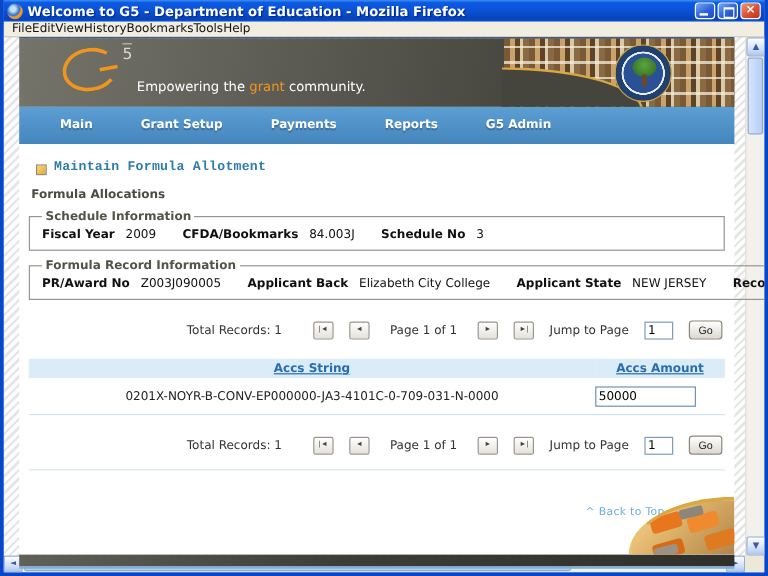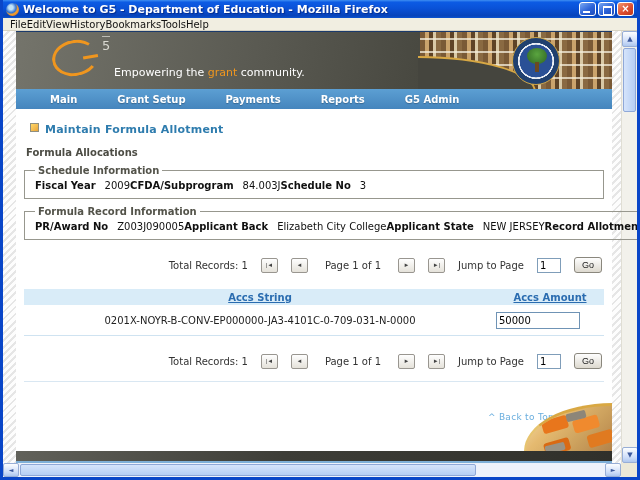--- a/index.html
+++ b/index.html
@@ -52,41 +52,41 @@
   .photo-cover { position:absolute; left:-2px; bottom:-2px; width:118px; height:36px; background:#45453e;
     border-radius:0 100% 0 0; border-top:2px solid #d8a844; border-right:2px solid #d8a844; }
   .seal { position:absolute; right:52px; top:5px; width:48px; height:48px; border-radius:50%;
     border:1px solid #c9a34a;
     background:radial-gradient(circle,#2a5096 0 50%,#e8ecf4 51% 55%,#20406f 56% 92%,#e8ecf4 93% 100%); }
   .seal::before { content:""; position:absolute; left:14px; top:10px; width:20px; height:16px; border-radius:50%;
     background:radial-gradient(circle at 50% 40%,#5aa53f,#2f6423); }
   .seal::after { content:""; position:absolute; left:22px; top:24px; width:4px; height:10px; background:#6b4a22; }
 
   
-  .navbar { height:20px; display:flex; align-items:center; padding-left:34px;
+  .navbar { height:31px; display:flex; align-items:center; padding-left:34px;
     background:linear-gradient(180deg,#5c9fd3,#4585bd); }
   .nav-item { color:#fff; font-weight:bold; font-size:10px; padding:0 26px 0 0; margin-right:14px; cursor:pointer;
     text-shadow:0 1px 1px rgba(0,0,0,.25); white-space:nowrap; }
 
   
   .content { position:relative; background:#fff; height:342px; color:#222; }
-  .heading-row { display:flex; align-items:flex-start; gap:6px; padding:14px 0 0 14px; }
+  .heading-row { display:flex; align-items:flex-end; gap:6px; padding:14px 0 0 14px;font-family:Liberation Mono, monospace; }
   .heading-icon { width:9px; height:9px; background:linear-gradient(135deg,#ffd86a,#e8a53c); border:1px solid #8f8f80; }
   .page-title { font-size:11px; font-weight:bold; color:#2e7cae; letter-spacing:.2px; }
   .section-label { padding:11px 0 0 10px; font-weight:bold; color:#4c4c44; }
 
   fieldset { margin:7px 8px 0 8px; border:1px solid #97978e; padding:1px 8px 7px; }
   legend { font-weight:bold; color:#53534a; padding:0 3px; margin-left:2px; }
-  .fields { display:flex; padding:3px 0 0 2px; flex-wrap:nowrap; }
+  .fields { display:flex; gap:22px; padding:3px 0 0 2px; flex-wrap:nowrap; }
   .field { display:flex; gap:9px; white-space:nowrap; }
   .flabel { font-weight:bold; color:#101010; }
   .fvalue { color:#101010; }
 
   .pagerow { display:flex; align-items:center; justify-content:flex-end; gap:13px; padding:17px 10px 0 0; color:#333; }
-  .pagerow .total { }
+  .pagerow .total { margin-right:13px; }
   .pagerow .pagelabel { margin:0 4px; }
   .pagerow .jumplabel { }
   .pgbtn { width:17px; height:15px; font-size:6px; line-height:12px; text-align:center; color:#444; cursor:pointer;
     background:linear-gradient(180deg,#fefefe,#e5e2da); border:1px solid #999690; border-radius:2px; padding:0; }
   .jump-input { width:24px; height:15px; border:1px solid #7f9db9; font-size:10px; padding:0 2px;
     font-family:"DejaVu Sans","Liberation Sans",sans-serif; }
   .go-btn { min-width:28px; height:16px; font-size:9px; color:#222; cursor:pointer; line-height:13px;
     background:linear-gradient(180deg,#fefefe,#ddd9cf); border:1px solid #8a877d; border-radius:3px; padding:0 4px; }
 
   .accs-table { width:580px; margin:16px 8px 0 8px; border-collapse:collapse; }
@@ -192,21 +192,21 @@
           <div class="section-label">Formula Allocations</div>
 
           <fieldset>
             <legend>Schedule Information</legend>
             <div class="fields">
               <span class="field">
                   <span class="flabel">Fiscal Year</span>
                   <span class="fvalue">2009</span>
                 </span>
               <span class="field">
-                  <span class="flabel">CFDA/Subprogram</span>
+                  <span class="flabel">CFDA/Bookmarks</span>
                   <span class="fvalue">84.003J</span>
                 </span>
               <span class="field">
                   <span class="flabel">Schedule No</span>
                   <span class="fvalue">3</span>
                 </span>
             </div>
           </fieldset>
 
           <fieldset>

